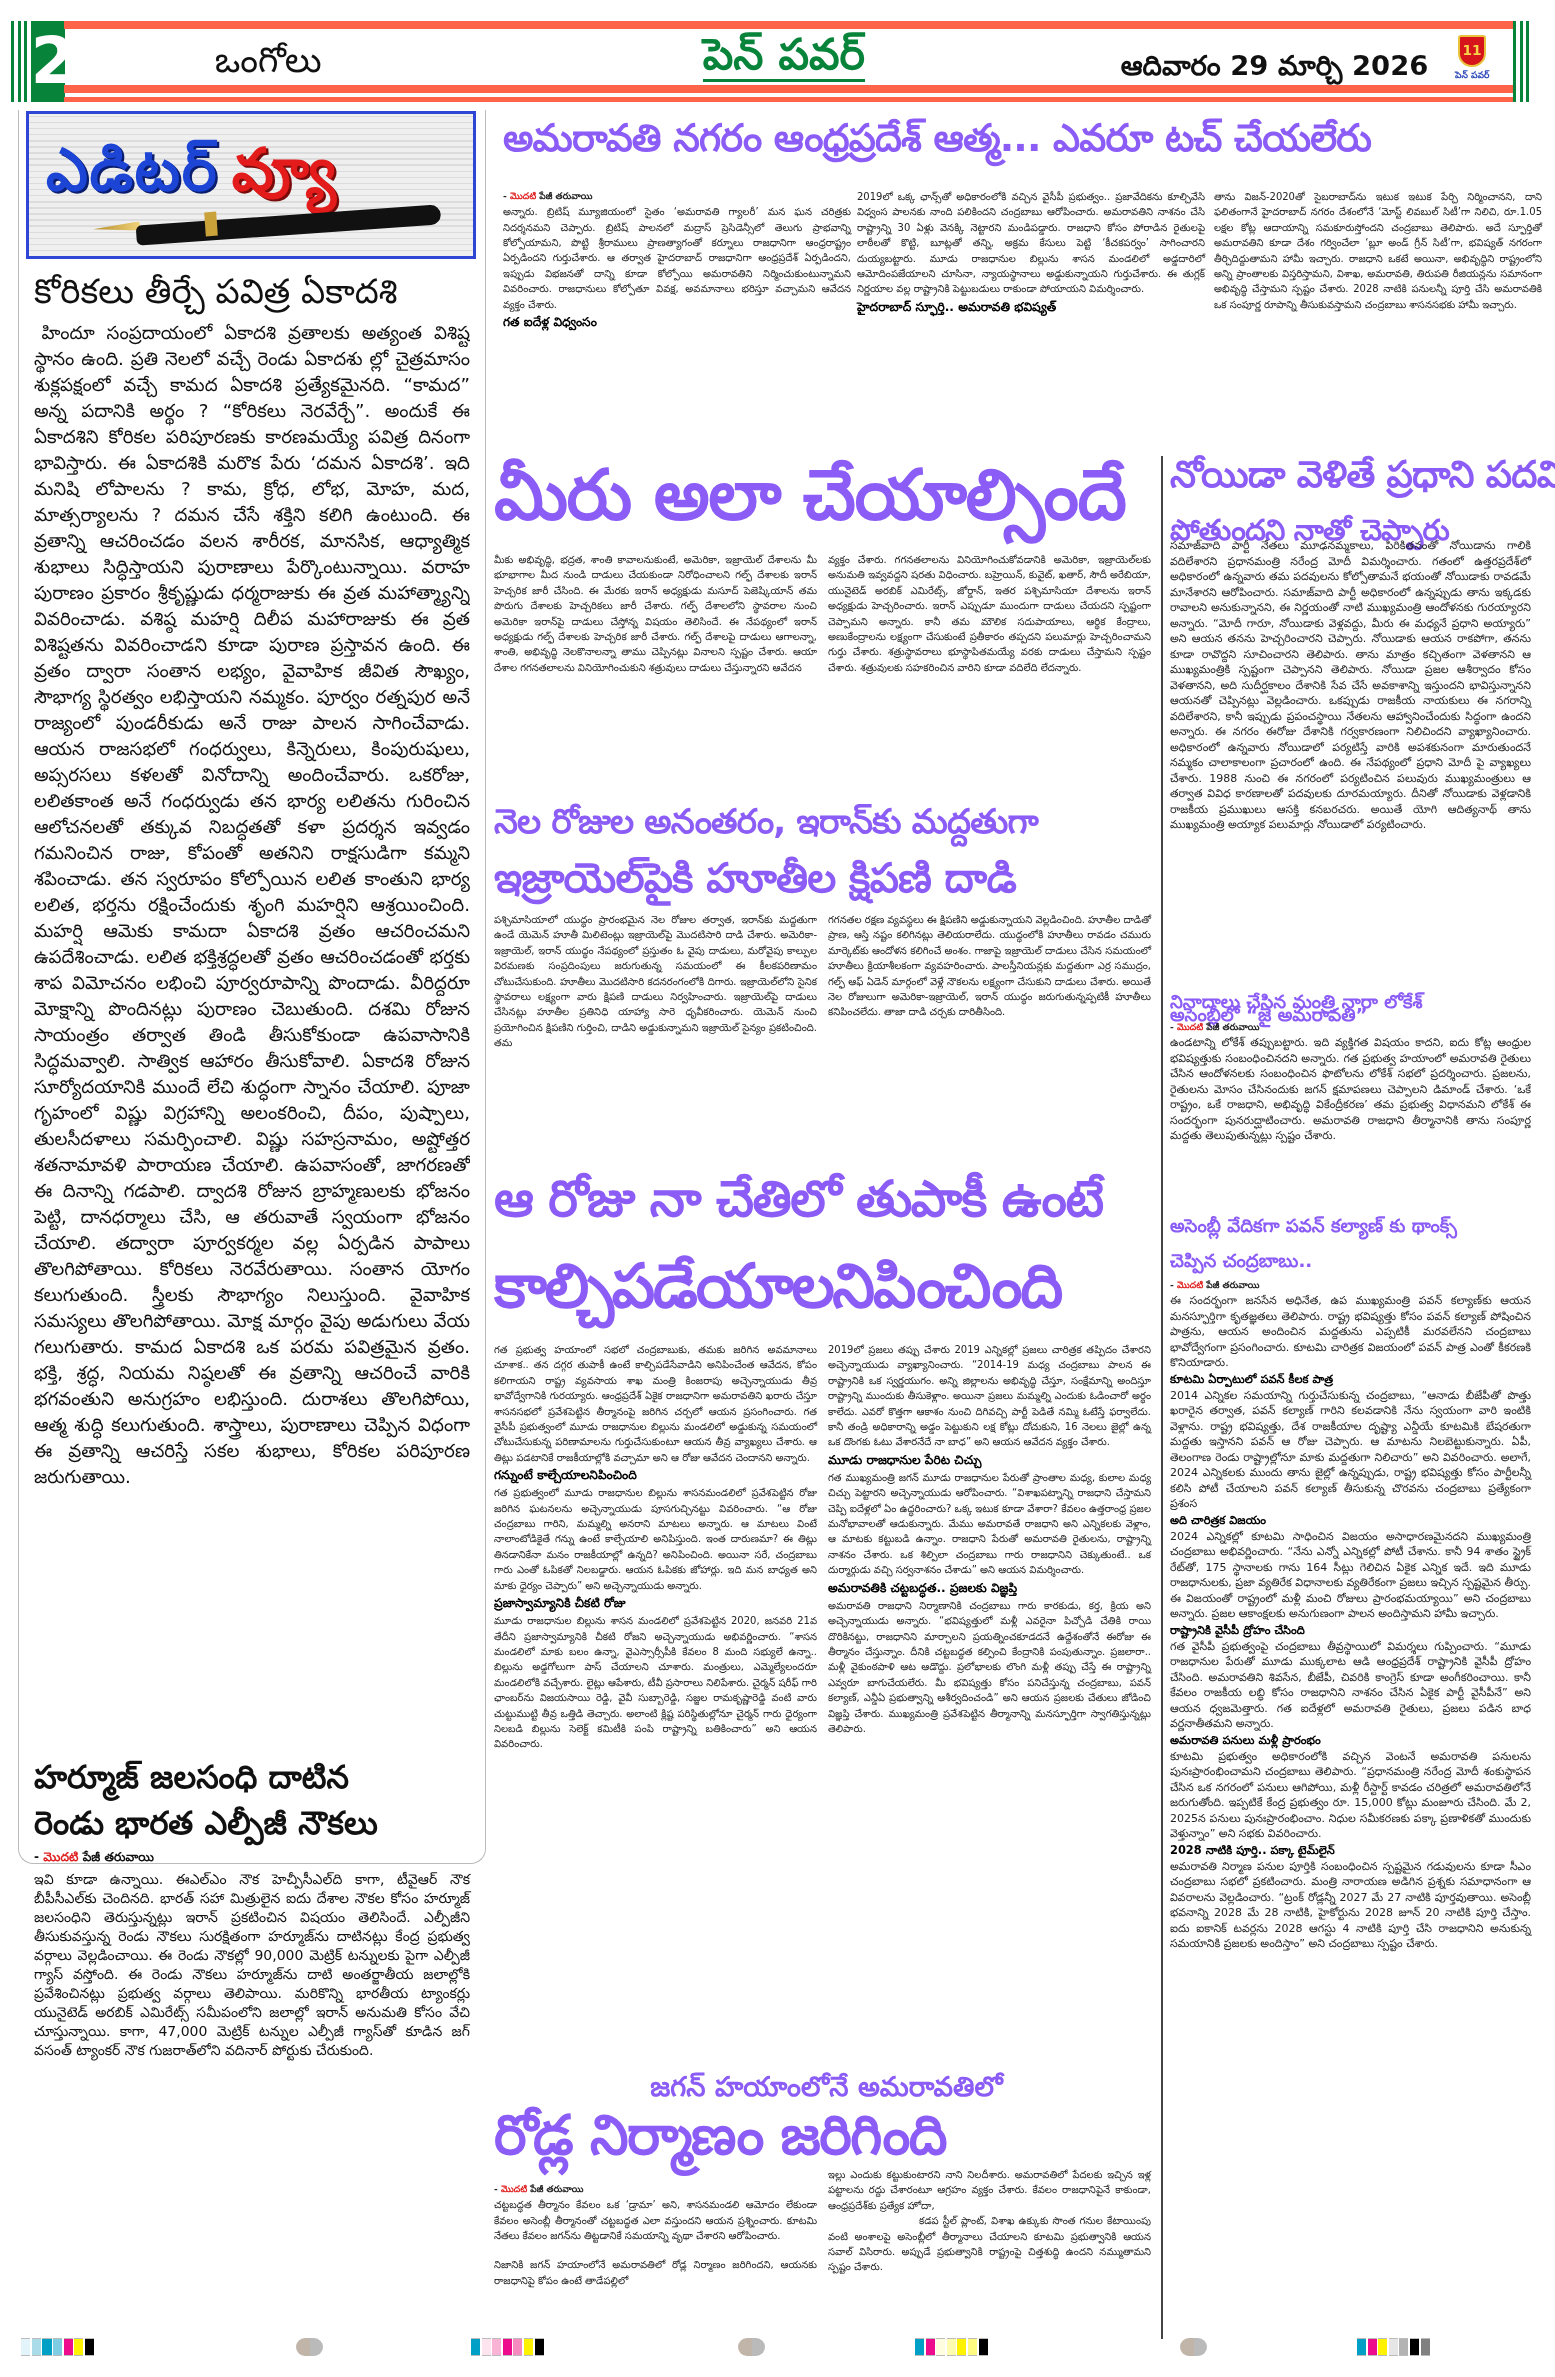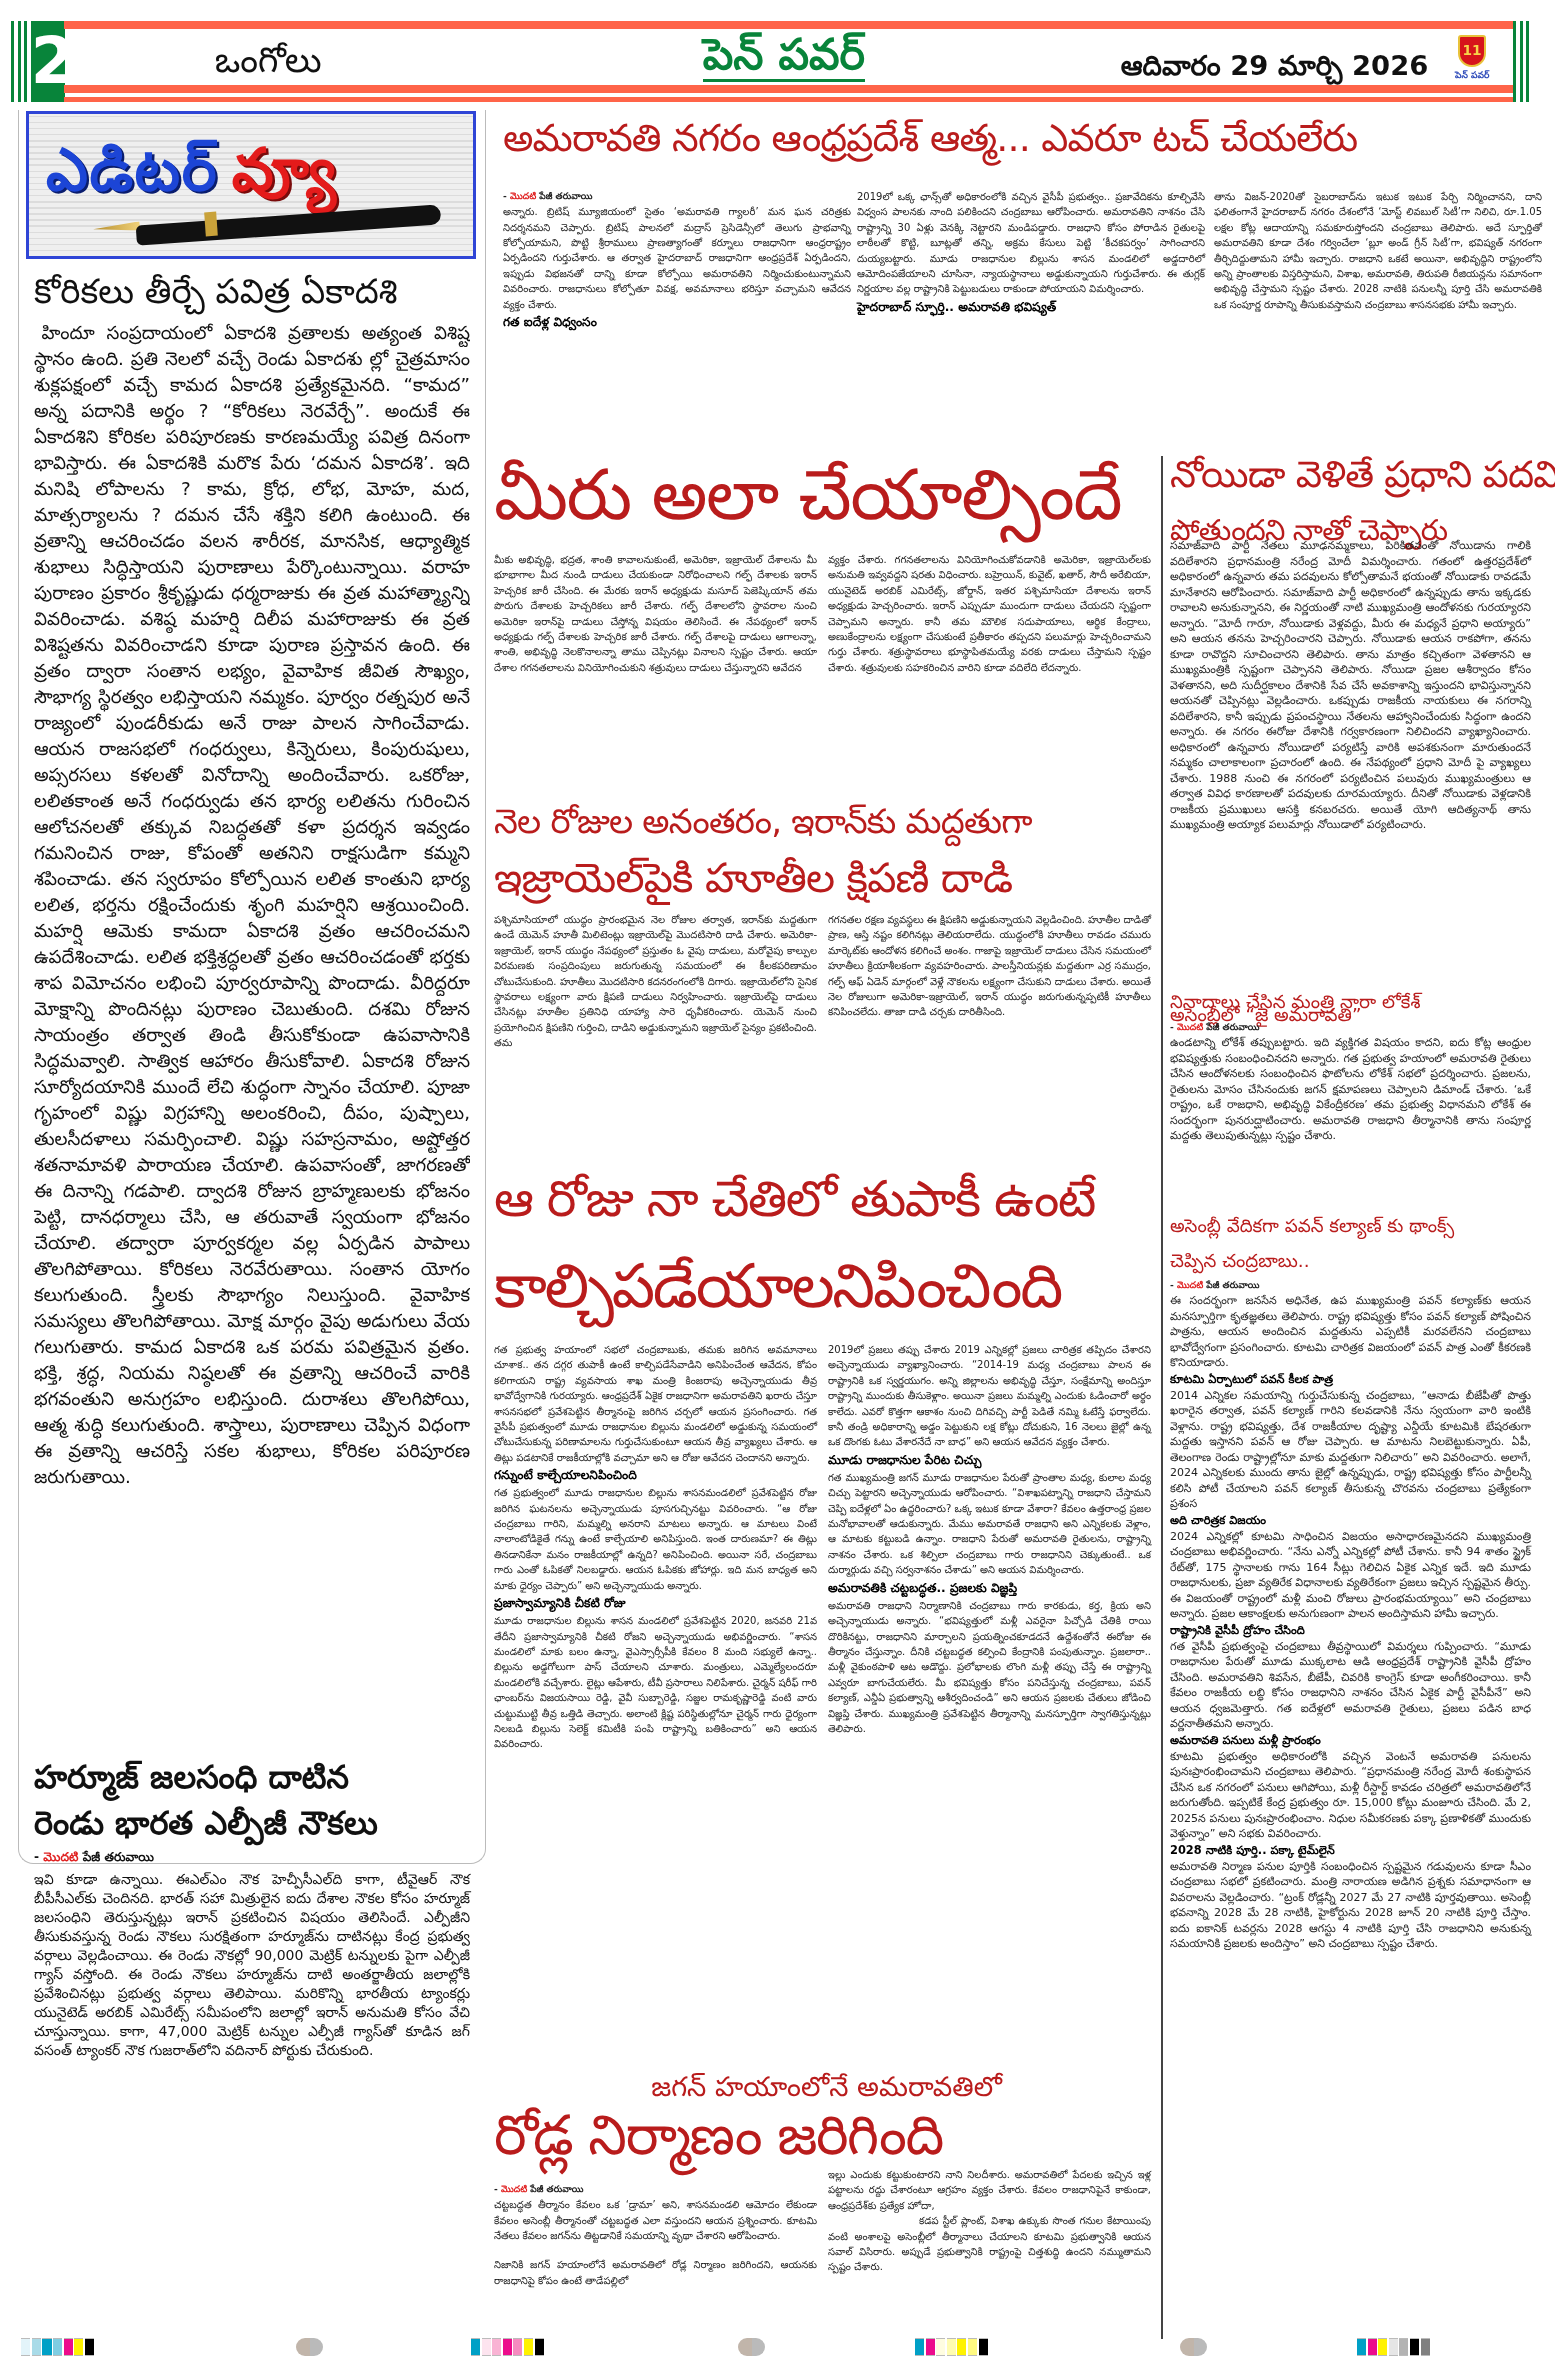--- a/index.html
+++ b/index.html
@@ -41,21 +41,21 @@
 
   .left-col { position: absolute; left: 34px; top: 268px; width: 436px; }
   .left-title { font-size: 34px; font-weight: normal; line-height: 46px; margin-bottom: 6.1px; }
   .body-text { font-size: 18.3px; line-height: 26px; text-align: justify; text-indent: 7.6px; color: #111; }
   .byline { font-size: 11.4px; font-weight: bold; margin: 4.6px 0 3px; }
   .byline .red { color: #e02020; }
 
   .left-title2 { font-size: 32px; font-weight: bold; line-height: 46px; }
 
   
-  .headline-xl { position: absolute; font-weight: normal; color: #b91c1c; white-space: nowrap; }
+  .headline-xl { position: absolute; font-weight: bold; color: #8b5cf6; white-space: nowrap; }
   .col-text { position: absolute; font-size: 10px; line-height: 15.4px; text-align: justify; color: #222; }
   .col-text p { margin: 0; }
   .sub-head { font-weight: bold; font-size: 12.2px; line-height: 20px; color: #000; }
   .col-byline { font-size: 9.1px; font-weight: bold; line-height: 15.2px; }
   .col-byline .red { color: #e02020; }
 
   .vrule { position: absolute; width: 1.5px; background: #444; }
 
   .right-text { position: absolute; font-family: "DejaVu Sans", sans-serif; font-size: 11px; line-height: 15.5px; text-align: justify; color: #222; }
   .right-sub { font-weight: bold; font-size: 11.4px; line-height: 17px; color: #000; }

